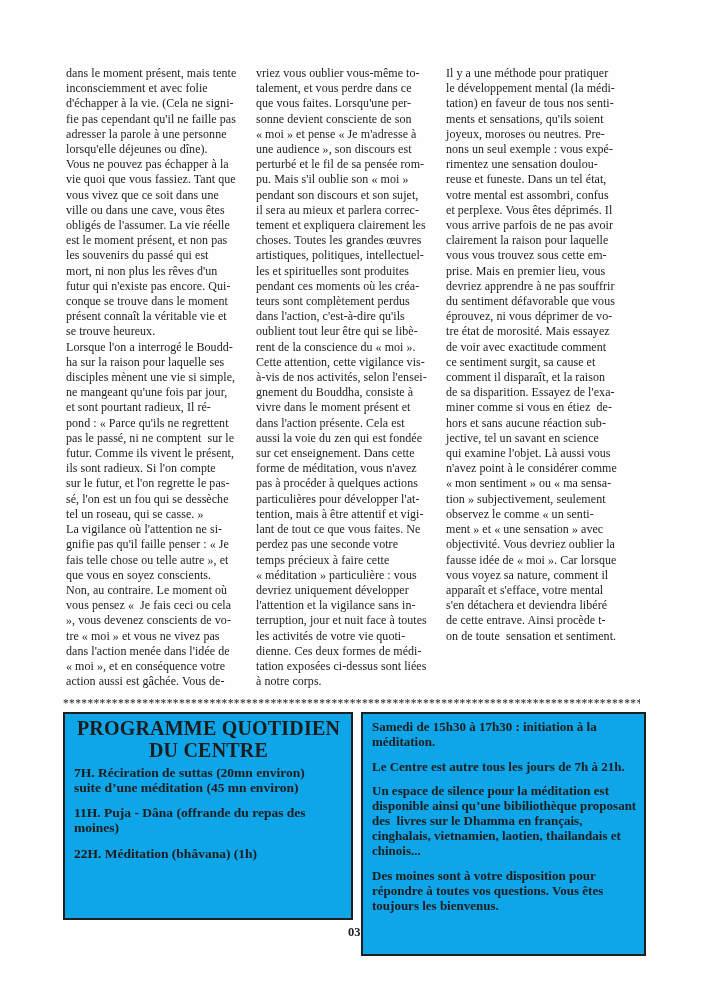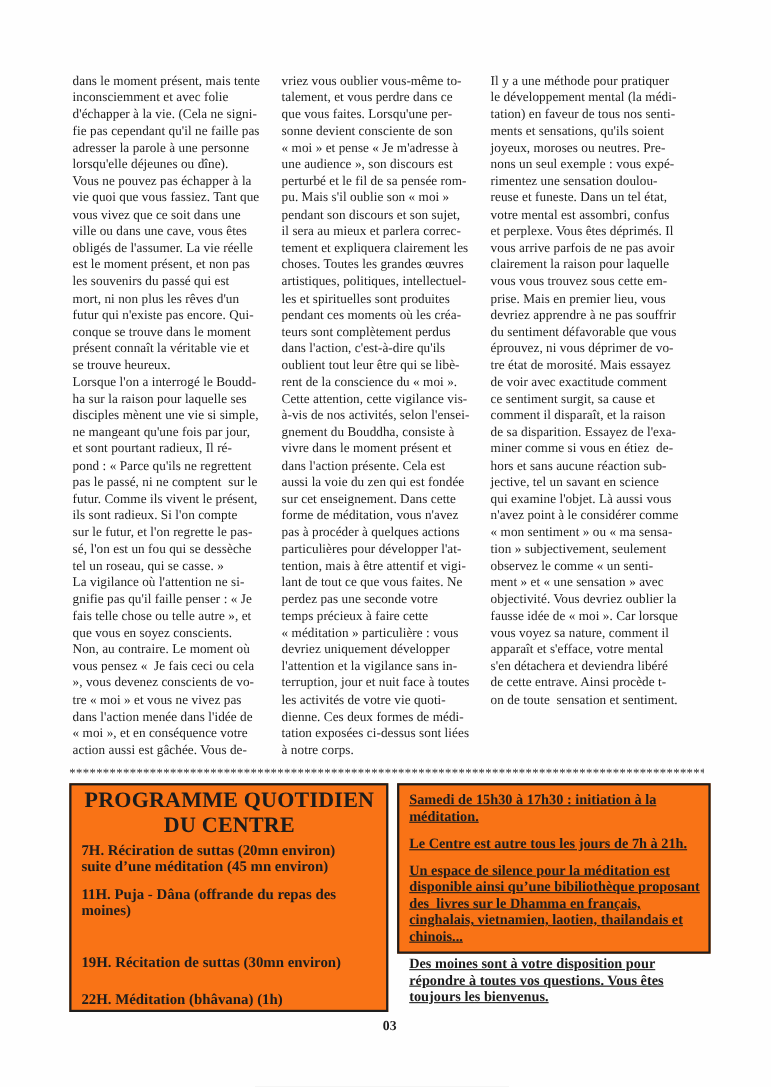--- a/index.html
+++ b/index.html
@@ -14,35 +14,35 @@
   }
   .col-1{left:66px;}
   .col-2{left:256px;}
   .col-3{left:446px;}
   .asterisk-sep{
     position:absolute;left:63px;top:697px;width:577px;height:13px;
     overflow:hidden;font-size:11.5px;letter-spacing:0.35px;
     white-space:nowrap;color:#181818;line-height:13px;
   }
   .box{
-    position:absolute;background:#f97316;border:2px solid #1e1e1e;
+    position:absolute;background:#0ea5e9;border:2px solid #1e1e1e;
     box-sizing:border-box;
   }
   .left-box{left:63px;top:712px;width:290px;height:208px;padding:3px 8px 0 9px;}
-  .right-box{left:361px;top:712px;width:285px;height:155px;padding:5px 4px 0 9px;text-decoration:underline;}
+  .right-box{left:361px;top:712px;width:285px;height:244px;padding:5px 4px 0 9px;}
   .box-title{
     text-align:center;font-weight:bold;font-size:20px;line-height:22px;
     letter-spacing:0.2px;
   }
   .schedule{margin-top:4px;}
   .entry{
     margin:0 0 10px;font-weight:bold;font-size:13.5px;line-height:15px;
     white-space:nowrap;
   }
-  .entry:nth-of-type(2){margin-bottom:32px;}
+  .entry:nth-of-type(2){margin-bottom:11px;}
   .entry:nth-of-type(3){margin-bottom:19px;}
   .it{}
   .right-box p{
     margin:0 0 9.5px;font-weight:bold;font-size:13px;line-height:15px;
     white-space:pre;
   }
   .page-number{
     position:absolute;left:348px;top:925px;font-weight:bold;font-size:12.5px;
   }
 </style>
@@ -177,21 +177,20 @@
   <div class="asterisk-sep">**********************************************************************************************************************************</div>
 
   <div class="box left-box">
     <div class="box-title">
       <div>PROGRAMME QUOTIDIEN</div>
       <div>DU CENTRE</div>
     </div>
     <div class="schedule" id="schedule">
         <p class="entry"><span>7H.   Réciration de </span><span class="it">suttas</span><span> (20mn environ)</span><br><span>suite d’une méditation  (45 mn environ)</span></p>
         <p class="entry"><span>11H. </span><span class="it">Puja - Dâna</span><span> (offrande du repas des</span><br><span>moines)</span></p>
-        <p class="entry"><span>19H. Récitation de </span><span class="it">suttas</span><span>  (30mn environ)</span></p>
         <p class="entry"><span>22H. Méditation (bhâvana)  (1h)</span></p>
       </div>
   </div>
 
   <div class="box right-box">
     <p>Samedi de 15h30 à 17h30 : initiation à la
 méditation.</p>
     <p>Le Centre est autre tous les jours de 7h à 21h.</p>
     <p>Un espace de silence pour la méditation est
 disponible ainsi qu’une bibiliothèque proposant

